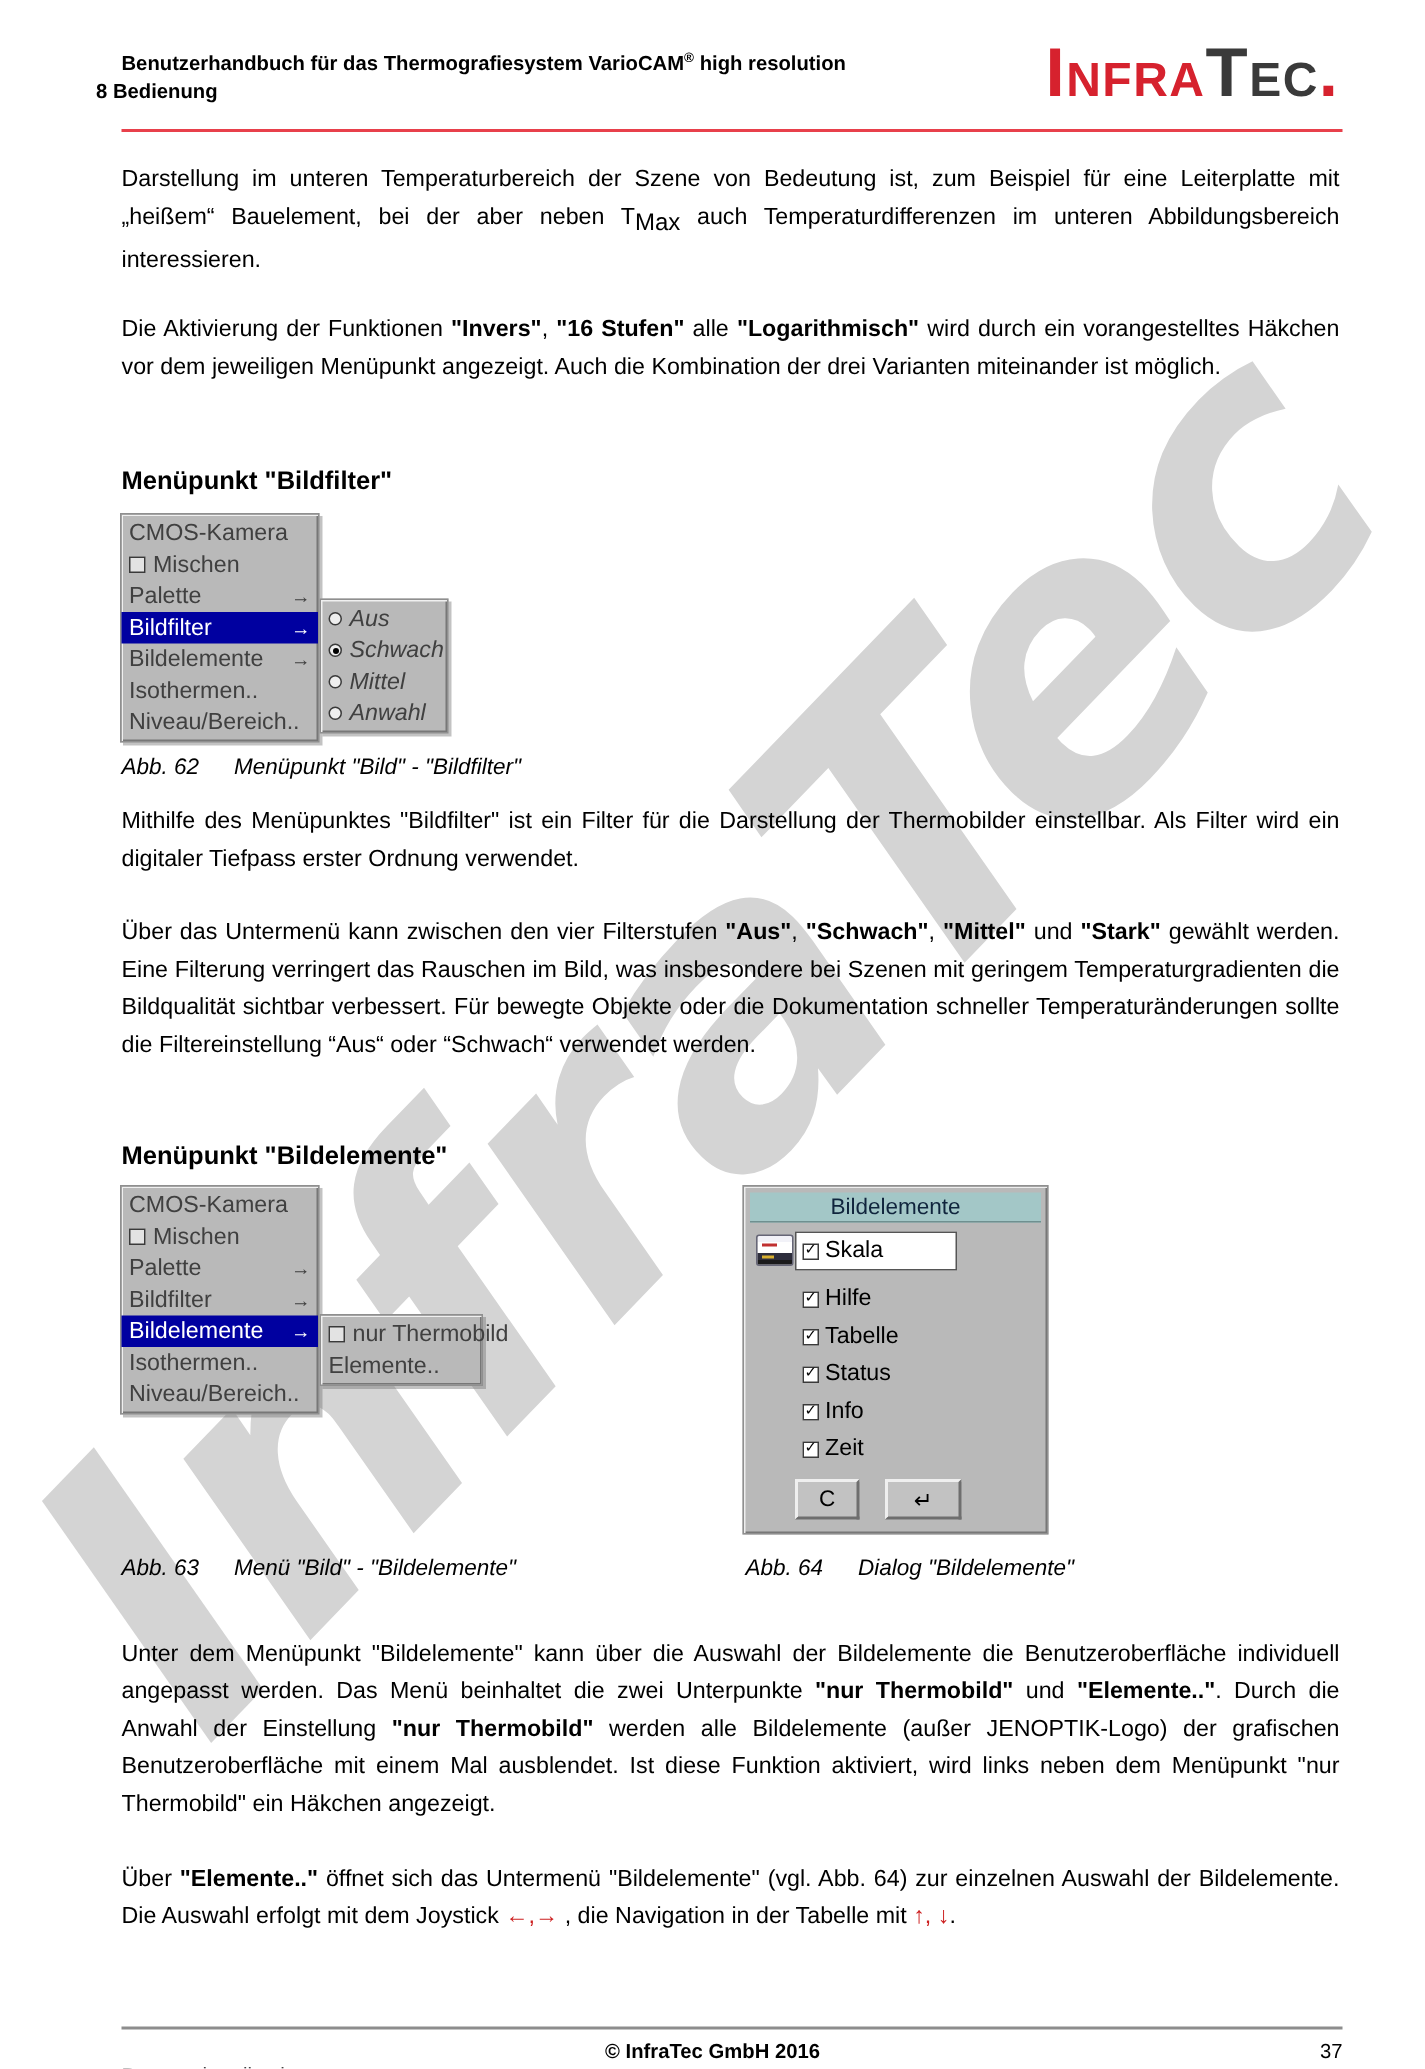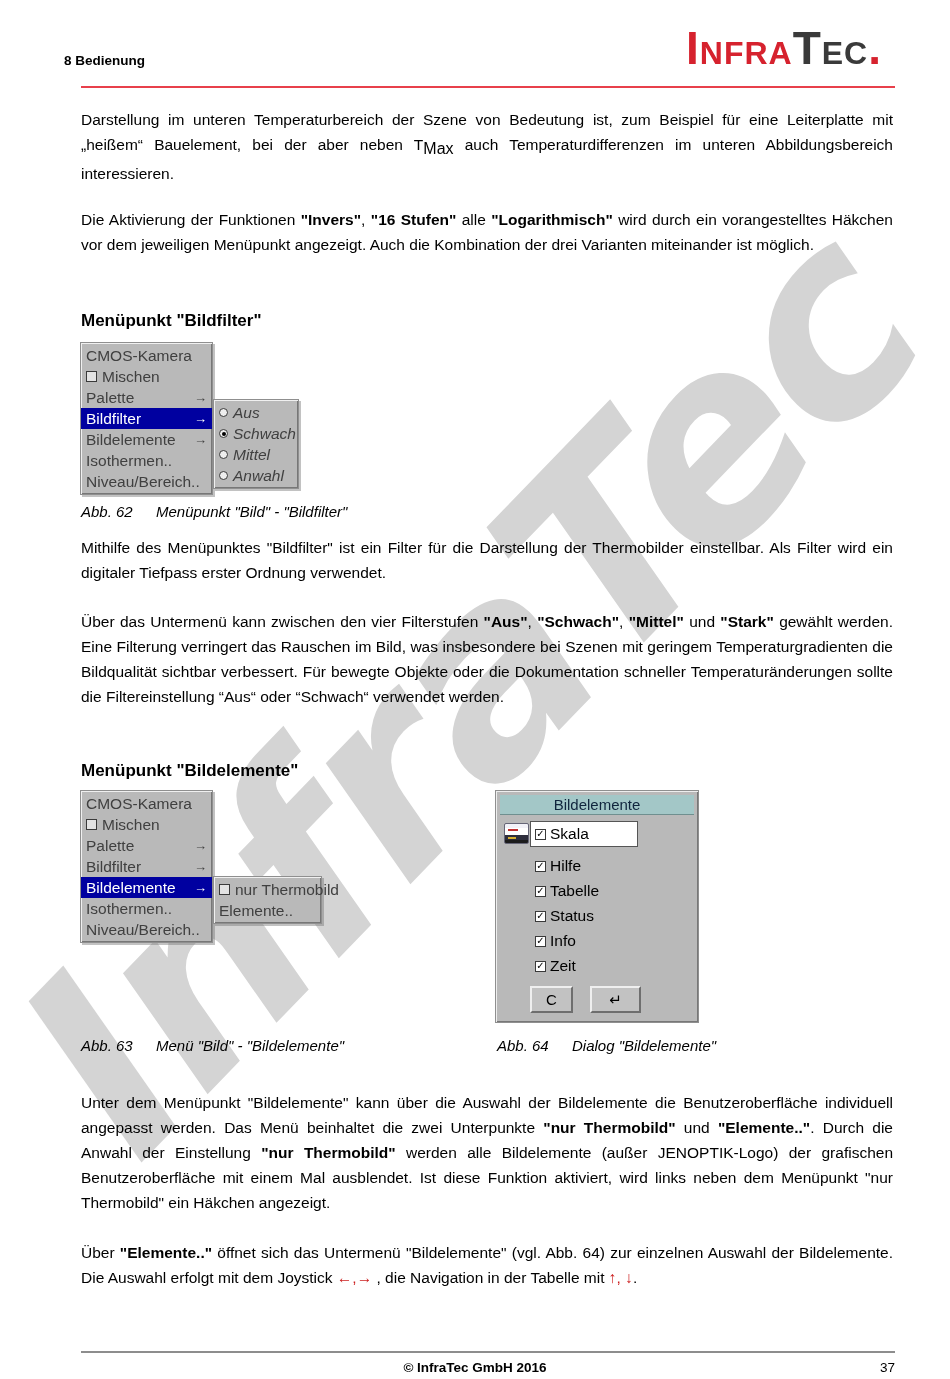--- a/index.html
+++ b/index.html
@@ -98,22 +98,23 @@
   .rule-gray { height:2px; background:#8d8d8d; }
   .foot { font-size:13.5px; }
 </style>
 </head>
 <body>
 
 <div class="page">
 
   <div class="watermark">InfraTec</div>
 
+  <div class="abs hdr-line" style="left:81px; top:28px;"><span>Benutzerhandbuch für das Thermografiesystem VarioCAM</span><sup>®</sup><span> high resolution</span></div>
   <div class="abs hdr-line" style="left:64px; top:50px;">8 Bedienung</div>
-  <div class="abs logo" style="top:22px; right:68px;"><span class="l-red">Infra</span><span class="l-dark">Tec</span><span class="l-red">.</span></div>
+  <div class="abs logo" style="top:22px; right:57px;"><span class="l-red">Infra</span><span class="l-dark">Tec</span><span class="l-red">.</span></div>
   <div class="abs rule-red" style="left:81px; top:86px; width:814px;"></div>
 
   <div class="abs para" style="left:81px; top:107px;"><span>Darstellung im unteren Temperaturbereich der Szene von Bedeutung ist, zum Beispiel für eine Leiterplatte mit „heißem“ Bauelement, bei der aber neben T</span><sub>Max</sub><span> auch Temperaturdifferenzen im unteren Abbildungsbereich interessieren.</span></div>
 
   <div class="abs para" style="left:81px; top:207px;"><span>Die Aktivierung der Funktionen </span><b>"Invers"</b><span>, </span><b>"16 Stufen"</b><span> alle </span><b>"Logarithmisch"</b><span> wird durch ein vorangestelltes Häkchen vor dem jeweiligen Menüpunkt angezeigt. Auch die Kombination der drei Varianten miteinander ist möglich.</span></div>
 
   <div class="abs h2" style="left:81px; top:311px;">Menüpunkt "Bildfilter"</div>
 
   <div class="abs" style="left:80px; top:342px; width:300px;">
     <div class="menu" style="position:absolute; left:0; top:0; width:133px;">

